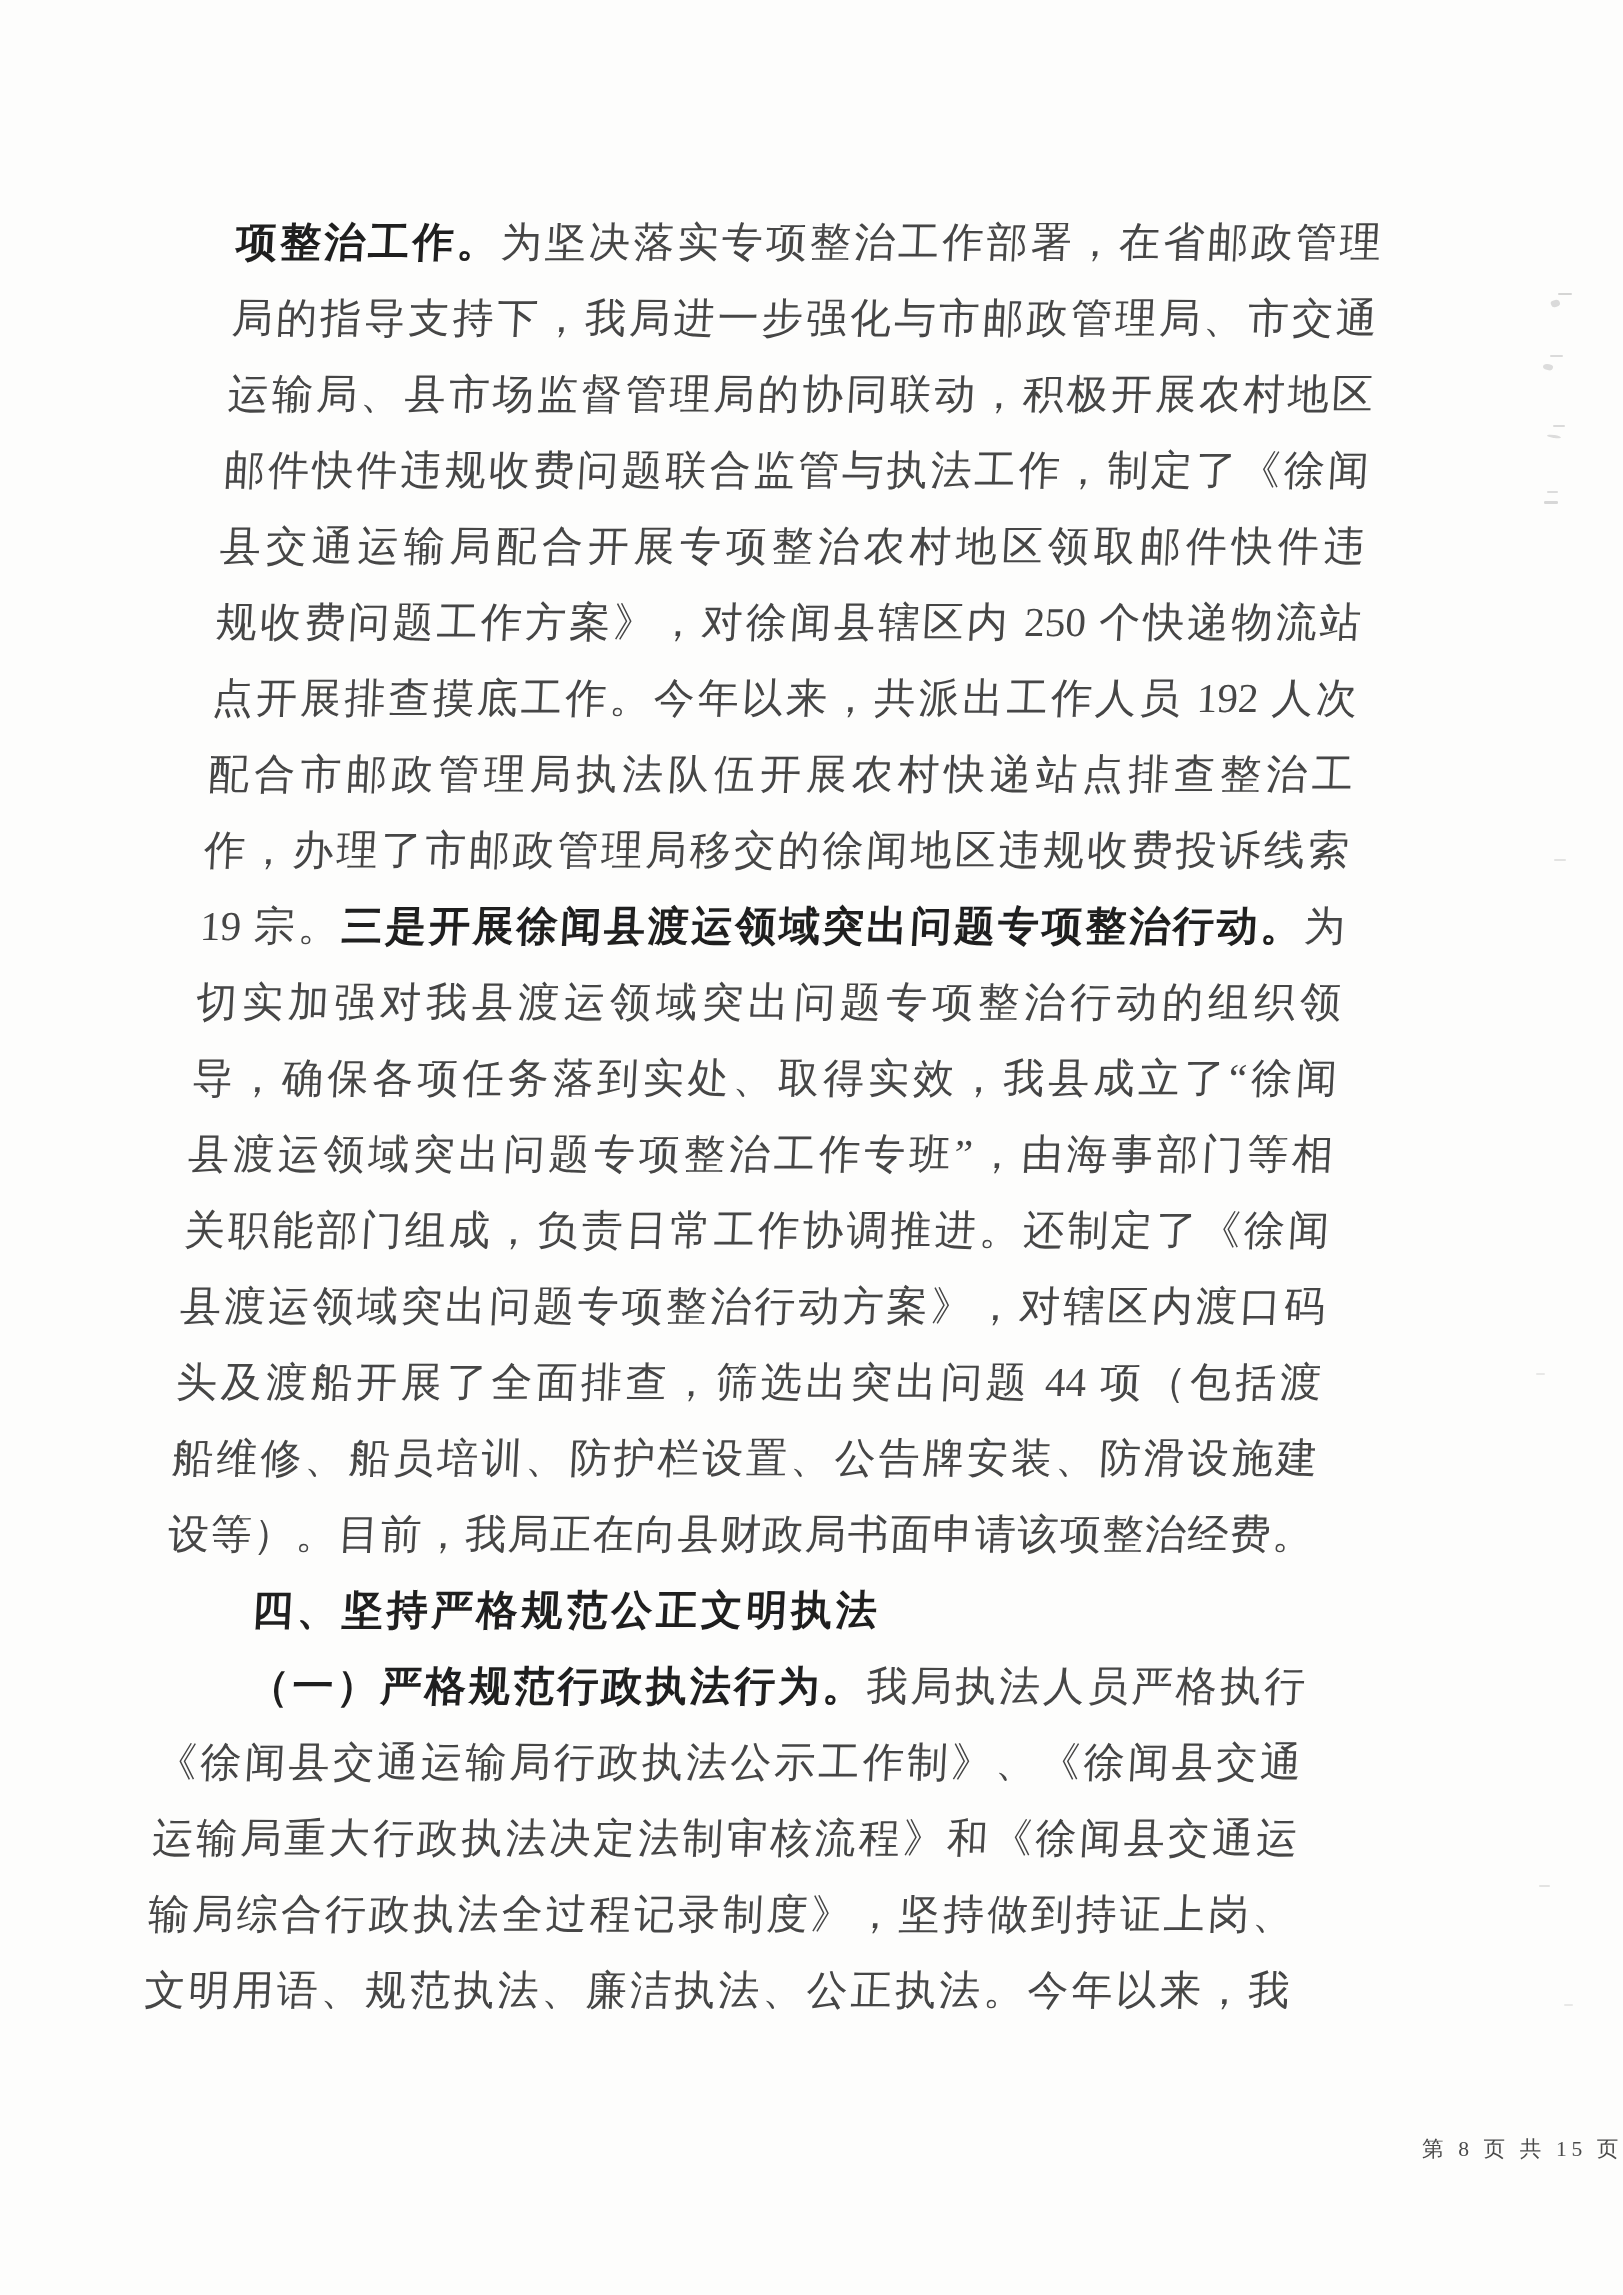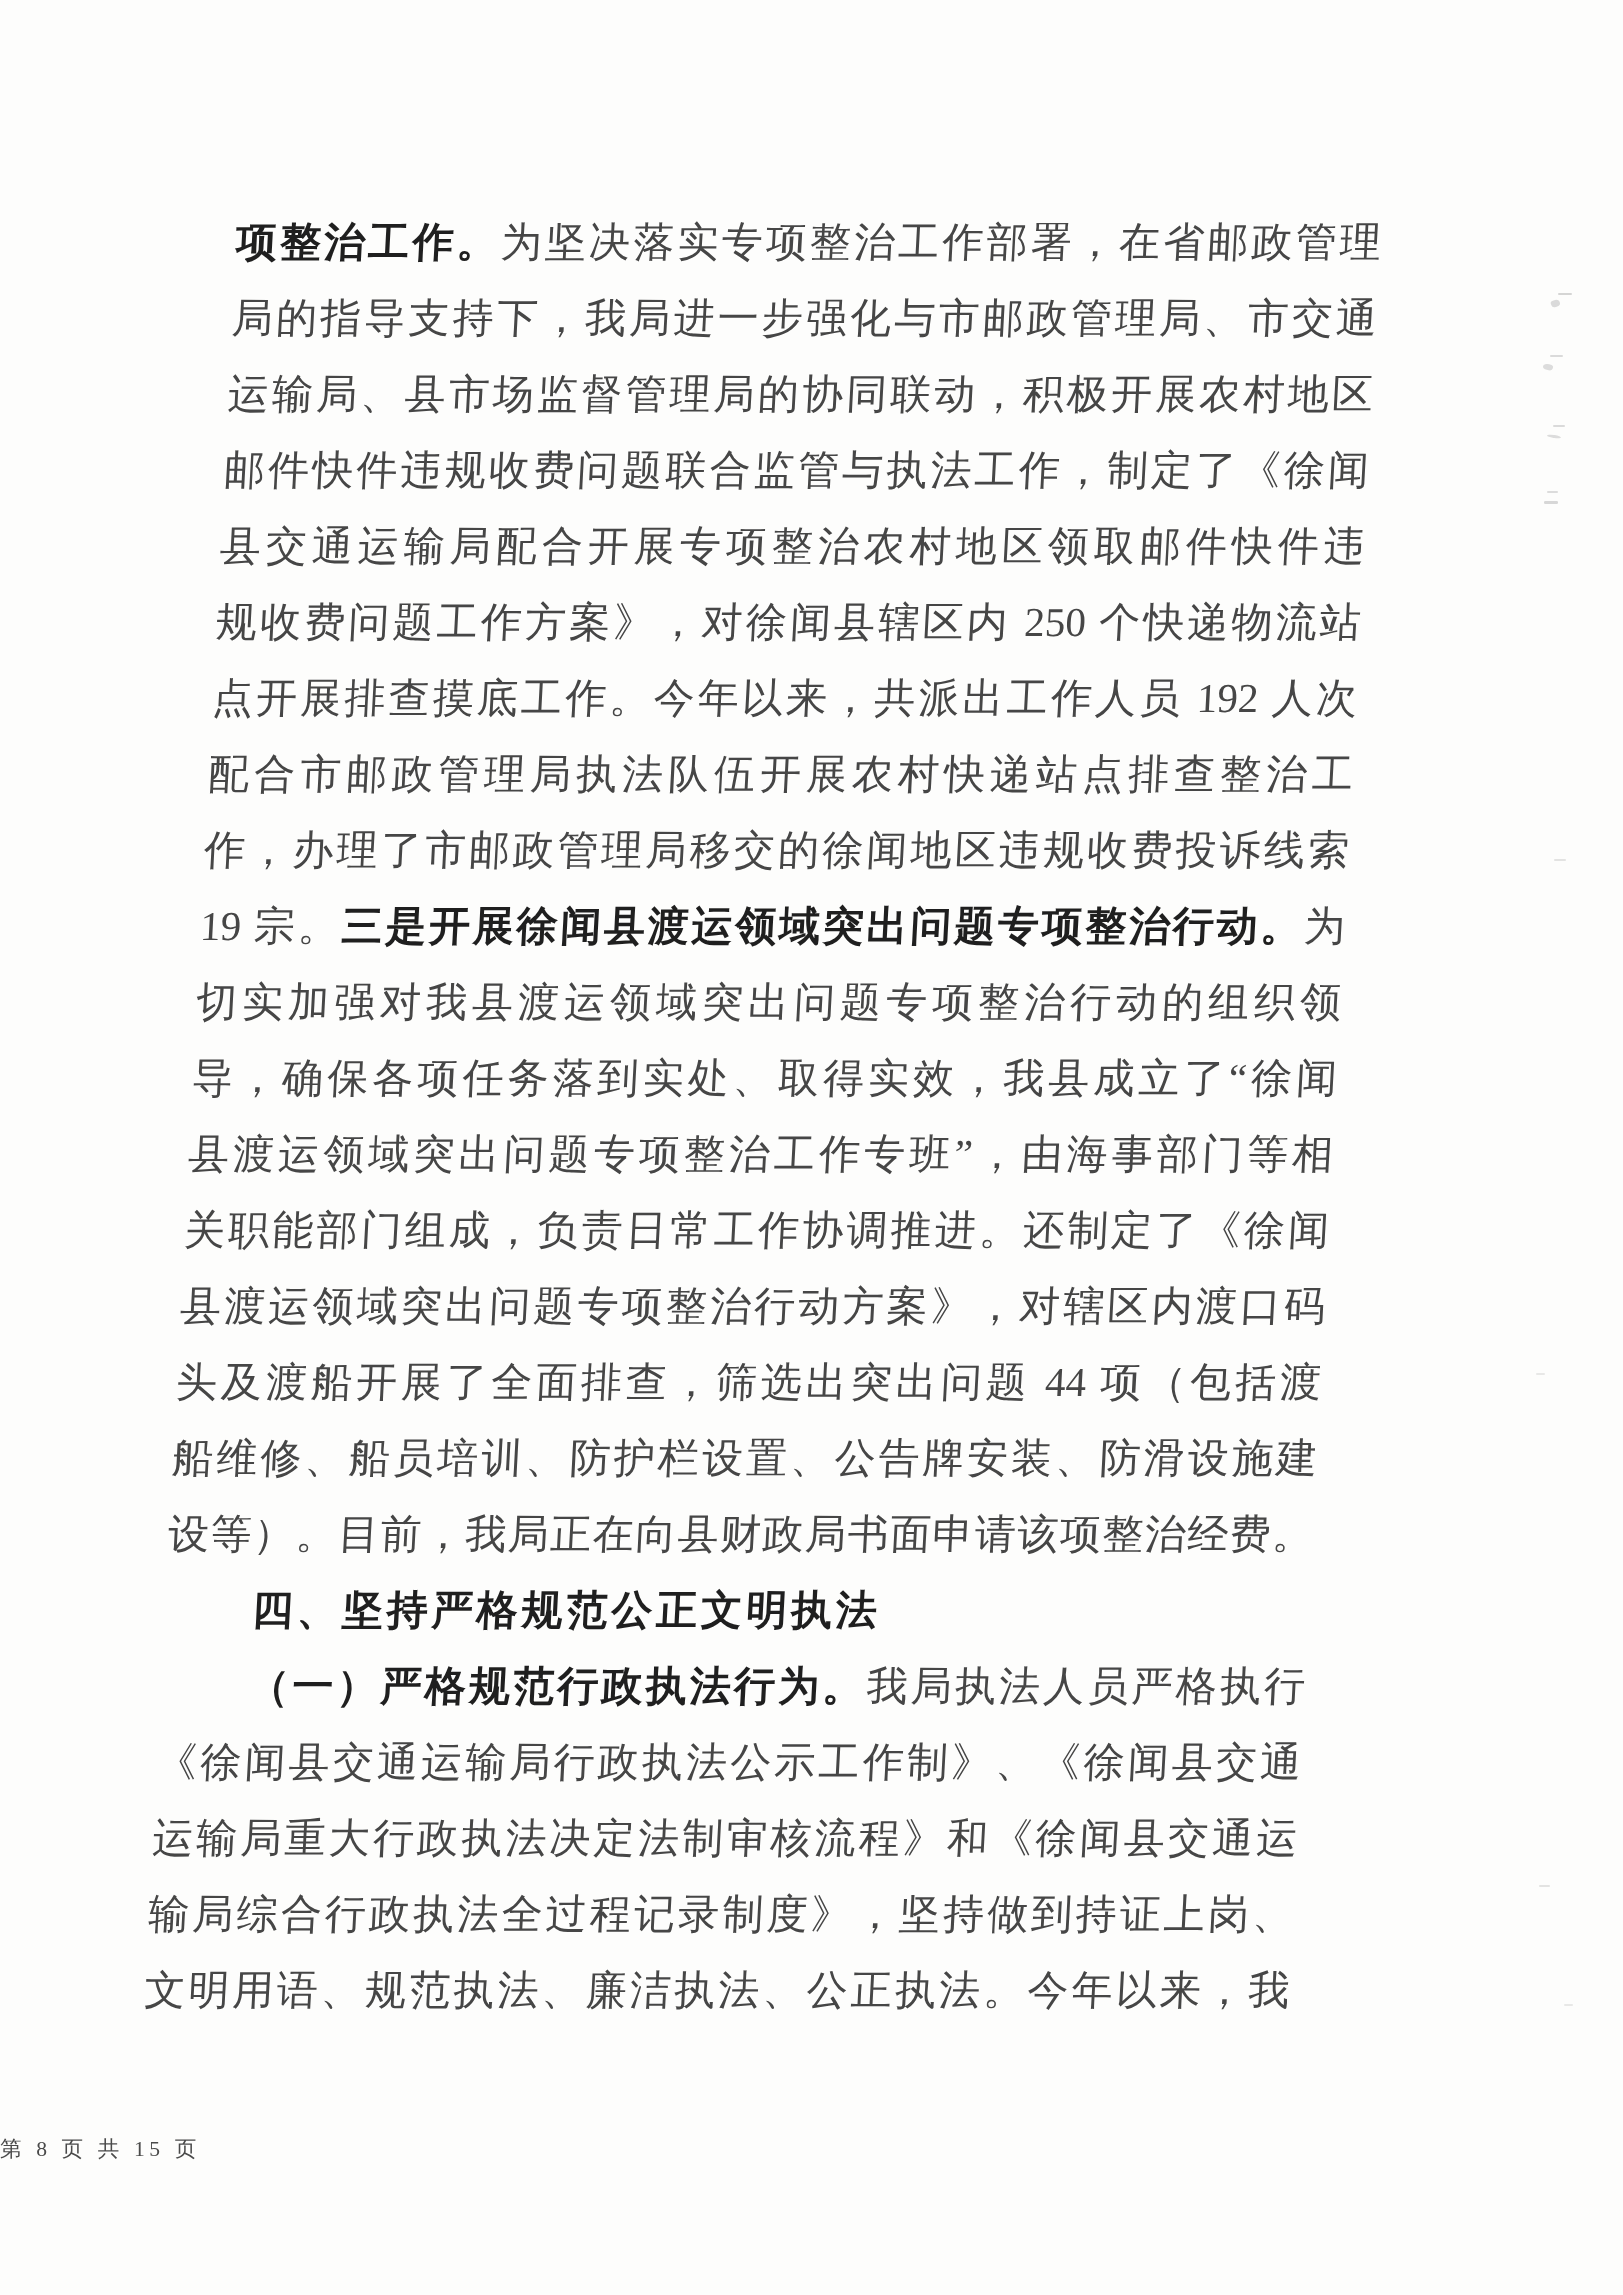--- a/index.html
+++ b/index.html
@@ -45,21 +45,21 @@
   .seg.bold{
     font-family:"Liberation Sans","DejaVu Sans",sans-serif;
     font-weight:700;
     color:var(--bold-text);
   }
   .line.heading .seg.bold{
     letter-spacing:3.9px;
   }
   .page-footer{
     position:absolute;left:0;top:2134px;width:1623px;
-    text-align:left;
+    text-align:right;
     font-size:21.6px;color:var(--footer-text);
     font-family:"Liberation Serif","DejaVu Serif",serif;
     letter-spacing:4.6px;
   }
   
   .artifact{
     position:absolute;background:#8a8a8a;border-radius:1.3px;
     pointer-events:none;
   }
   .a1{left:1558px;top:293px;width:14.4px;height:2px;opacity:.35;}

